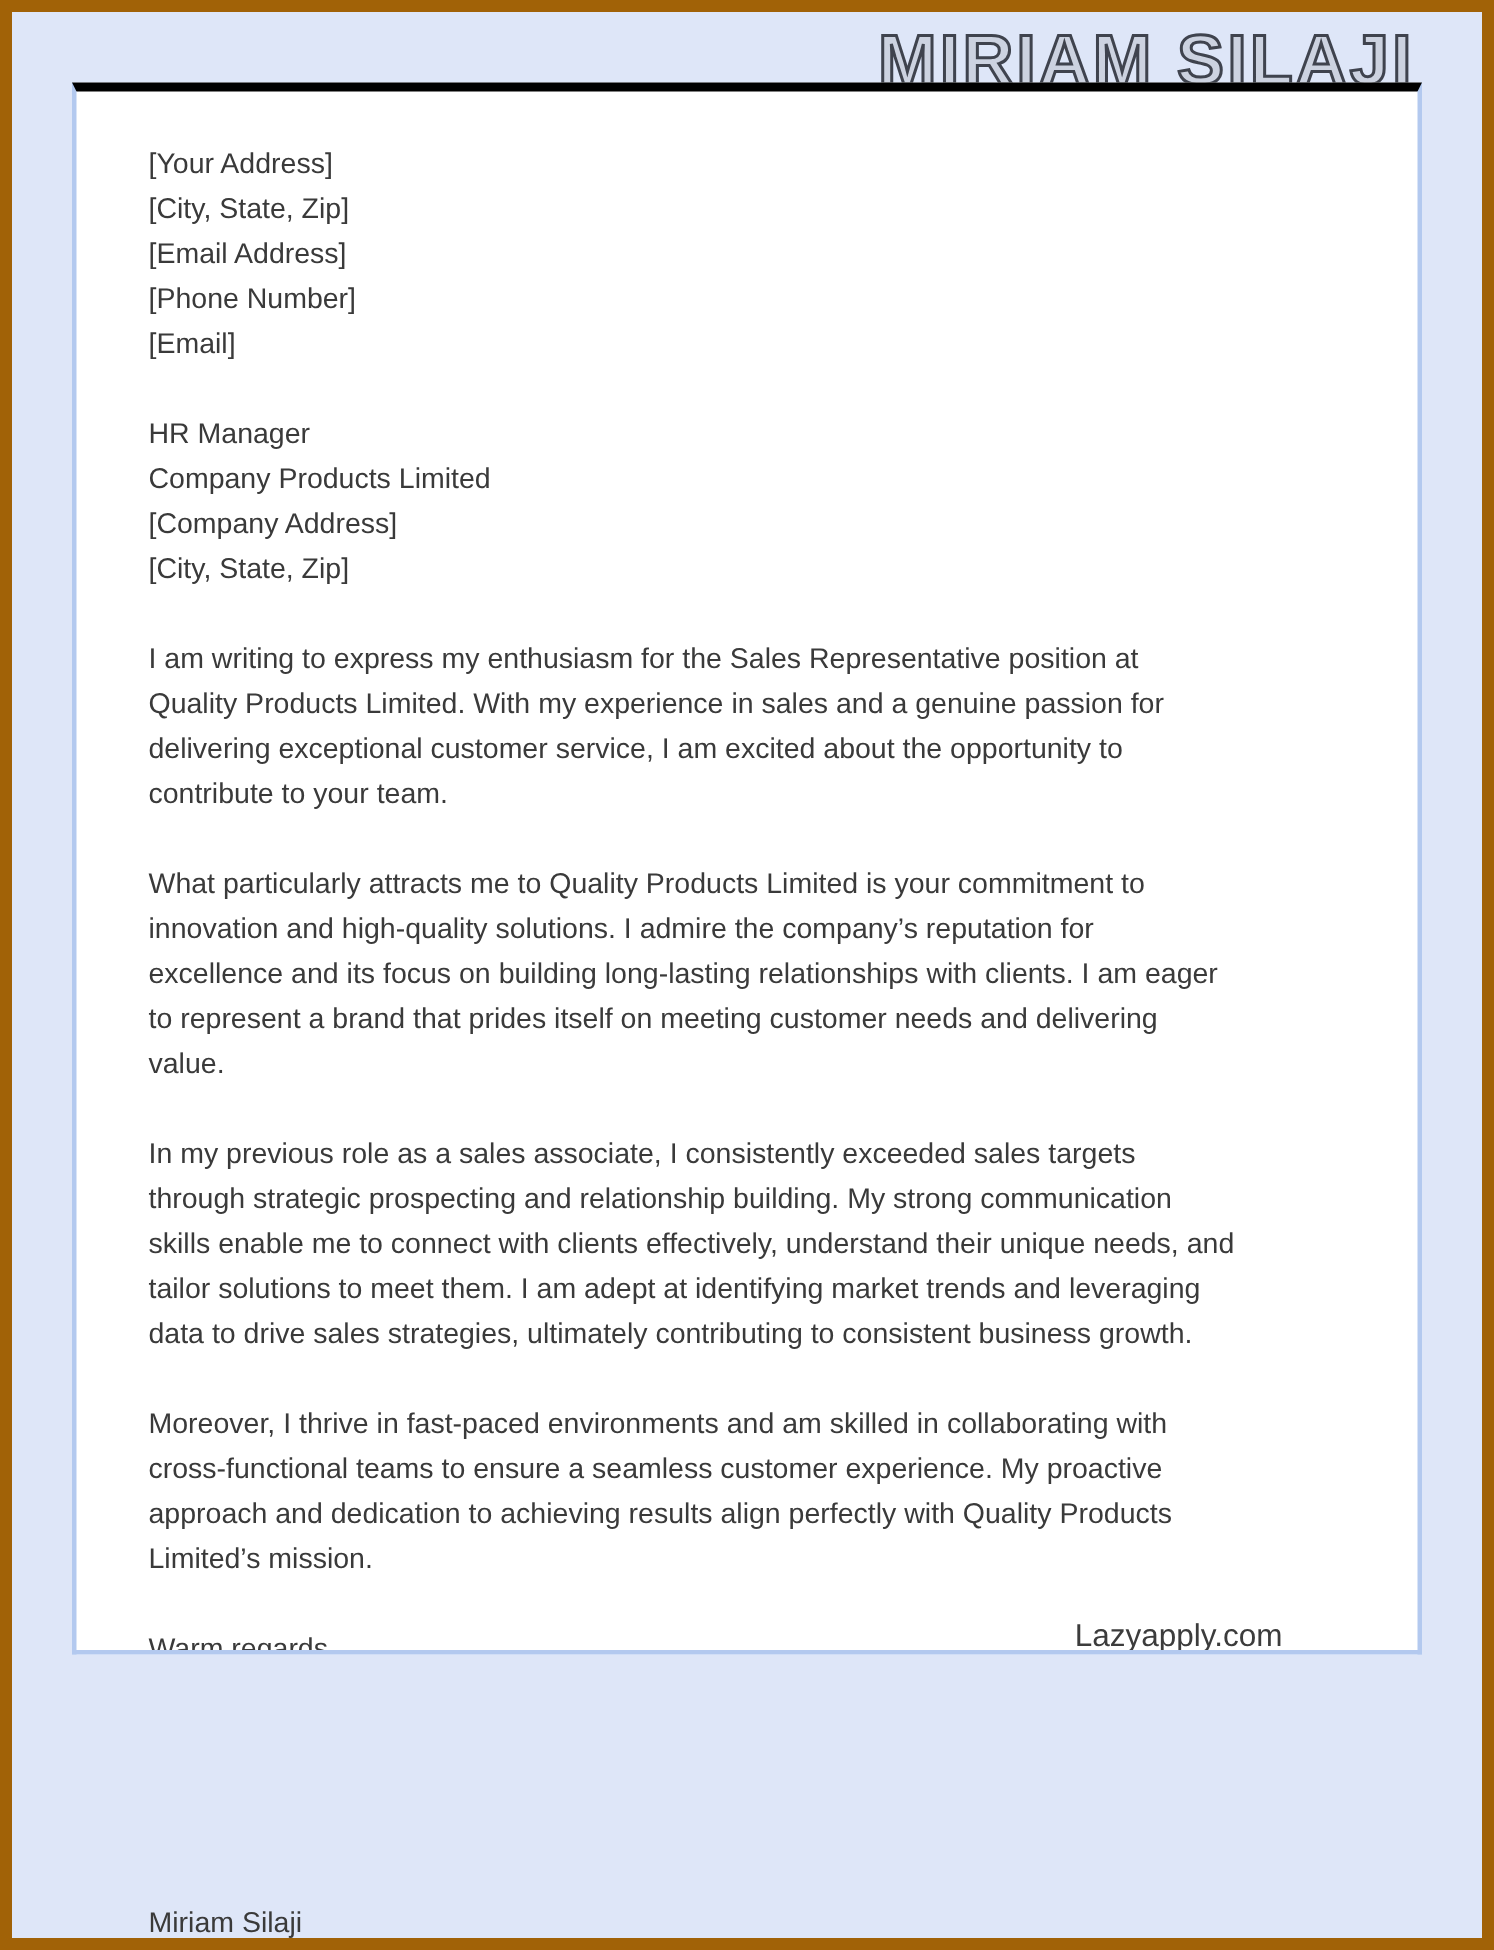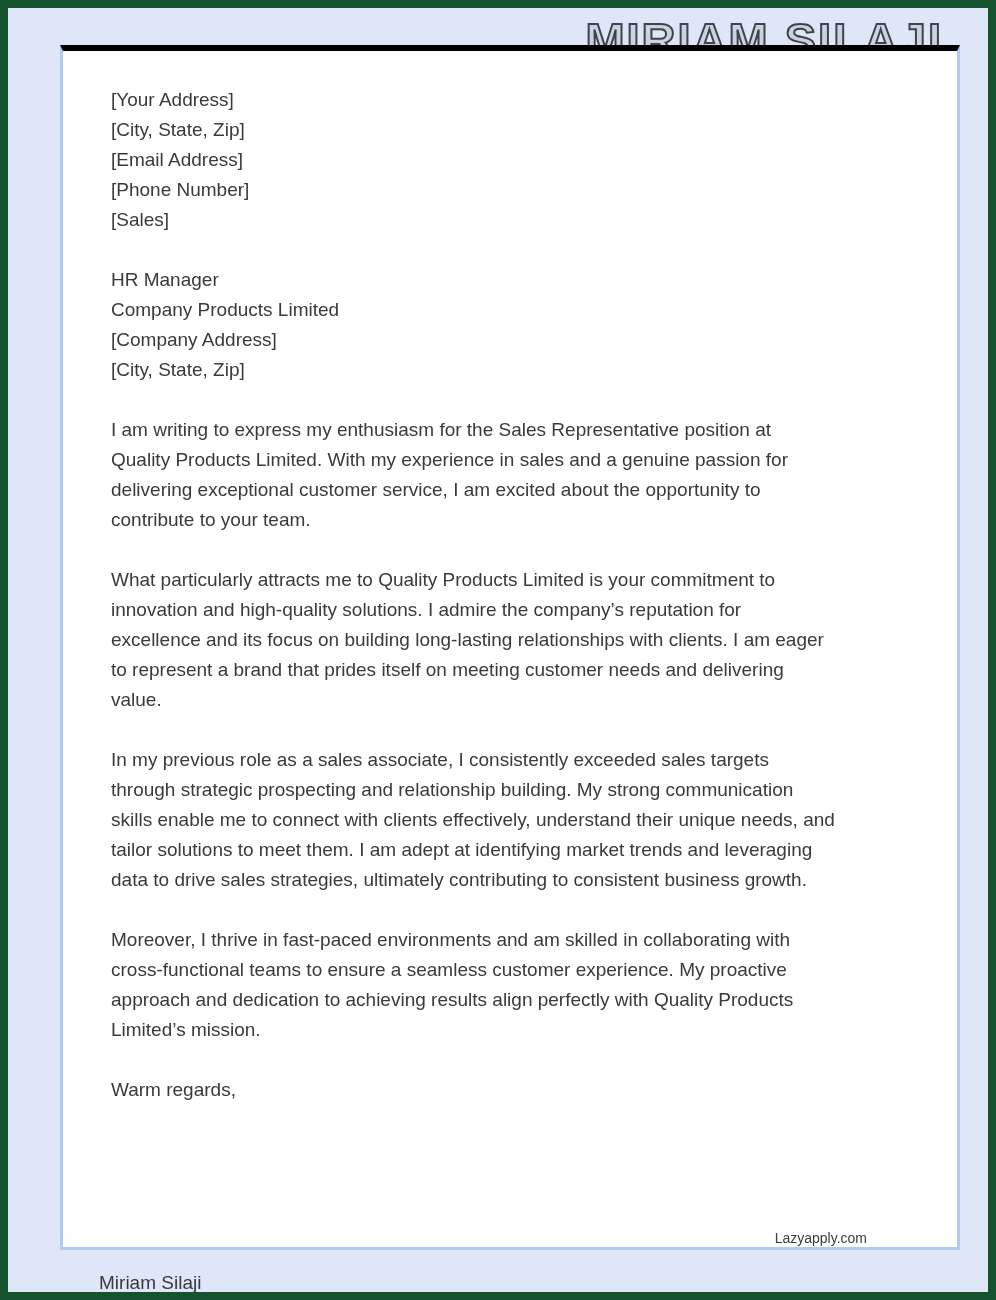--- a/index.html
+++ b/index.html
@@ -6,49 +6,48 @@
     margin: 0;
     padding: 0;
     background: #ffffff;
     font-family: "Liberation Sans", sans-serif;
   }
   .canvas {
     position: relative;
     width: 996px;
     height: 1300px;
     box-sizing: border-box;
-    border: 8px solid #14532d;
+    border: 8px solid #a16207;
     background: #dee6f8;
     overflow: hidden;
   }
   .header-name {
     position: absolute;
     top: 4px;
     right: 45px;
     font-size: 47px;
     font-weight: bold;
     letter-spacing: 2px;
     color: #ccd2e0;
     -webkit-text-stroke: 2px #3f434e;
     text-stroke: 2px #3f434e;
     white-space: nowrap;
   }
   .sheet {
     position: absolute;
     left: 40px;
-    top: 37px;
+    top: 47px;
     width: 900px;
-    height: 1205px;
+    height: 1048px;
     box-sizing: border-box;
     background: #ffffff;
     border-top: 6px solid #000000;
     border-left: 3px solid #b3c9ef;
     border-right: 3px solid #b3c9ef;
     border-bottom: 3px solid #b3c9ef;
-    margin-left: 12px;
   }
   .sheet-inner {
     position: relative;
     height: 100%;
     box-sizing: border-box;
     padding: 34px 40px 0 48px;
     overflow: hidden;
   }
   .letter-text {
     font-size: 19px;
@@ -56,21 +55,21 @@
     color: #3a3a3a;
     max-width: 812px;
   }
   .block { margin: 0 0 30px 0; }
   .block:last-child { margin-bottom: 0; }
   .line { white-space: pre; }
   .watermark {
     position: absolute;
     right: 8px;
     bottom: 1px;
-    font-size: 14px;
+    font-size: 21px;
     line-height: 16px;
     color: #3c3c3c;
   }
   .signature {
     position: absolute;
     left: 91px;
     top: 1260px;
     font-size: 19px;
     line-height: 30px;
     color: #3a3a3a;
@@ -84,21 +83,21 @@
   <div class="header-name">MIRIAM SILAJI</div>
 
   <div class="sheet">
     <div class="sheet-inner letter-text">
 
       <div class="block">
         <div class="line">[Your Address]</div>
         <div class="line">[City, State, Zip]</div>
         <div class="line">[Email Address]</div>
         <div class="line">[Phone Number]</div>
-        <div class="line">[Sales]</div>
+        <div class="line">[Email]</div>
       </div>
 
       <div class="block">
         <div class="line">HR Manager</div>
         <div class="line">Company Products Limited</div>
         <div class="line">[Company Address]</div>
         <div class="line">[City, State, Zip]</div>
       </div>
 
 

